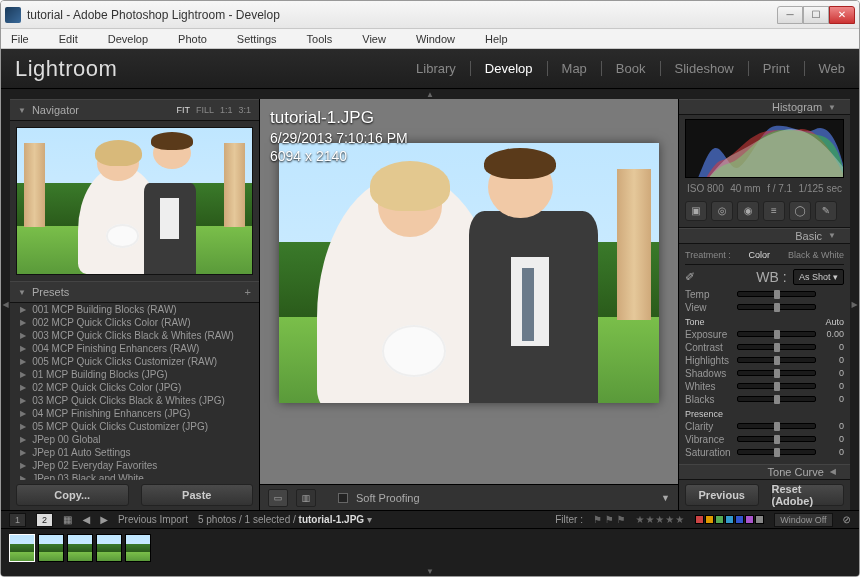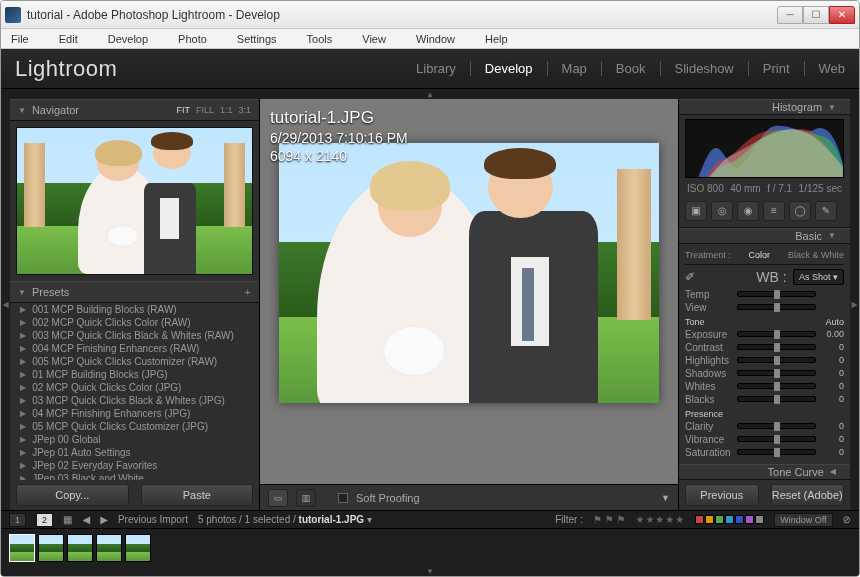--- a/index.html
+++ b/index.html
@@ -37,21 +37,21 @@
 .sect-hdr .tri { margin-right:6px; font-size:8px; color:#888; }
 .sect-hdr .spacer { flex:1; }
 .sect-hdr.right { justify-content:flex-end; gap:6px; }
 
 .nav-body { padding:6px; }
 .nav-img { width:100%; height:148px; background:#555; position:relative; overflow:hidden; border:1px solid #111; }
 
 .presets { flex:1; overflow:hidden; font-size:10px; color:#999; }
 .preset-row { display:flex; align-items:center; padding:1px 10px; gap:6px; }
 .preset-row .arr { font-size:8px; color:#777; }
-.btn-row { display:flex; gap:12px; padding:4px 6px; }
+.btn-row { display:flex; gap:12px; padding:4px 6px;font-weight:bold; }
 .lr-btn { flex:1; height:22px; background:linear-gradient(#4a4a4a,#333); border:1px solid #222; border-radius:3px; font-size:11px; color:#ccc; display:flex; align-items:center; justify-content:center; }
 
 .center-info { position:absolute; top:8px; left:10px; font-size:14px; color:#fff; text-shadow:0 1px 2px #000; line-height:1.3; z-index:2; }
 .center-info .fn { font-size:17px; }
 .img-stage { margin:44px 10px 0 10px; flex:1; display:flex; align-items:flex-start; justify-content:center; }
 .photo { width:380px; height:260px; background:#777; position:relative; box-shadow:0 0 10px rgba(0,0,0,.5); overflow:hidden; }
 .center-toolbar { height:26px; background:#333; border-top:1px solid #000; display:flex; align-items:center; padding:0 8px; gap:8px; font-size:11px; color:#aaa; margin-top:auto; }
 .tb-box { width:20px; height:18px; background:#444; border:1px solid #222; border-radius:2px; display:flex; align-items:center; justify-content:center; font-size:9px; }
 .chk { width:10px; height:10px; border:1px solid #666; background:#222; }
 

